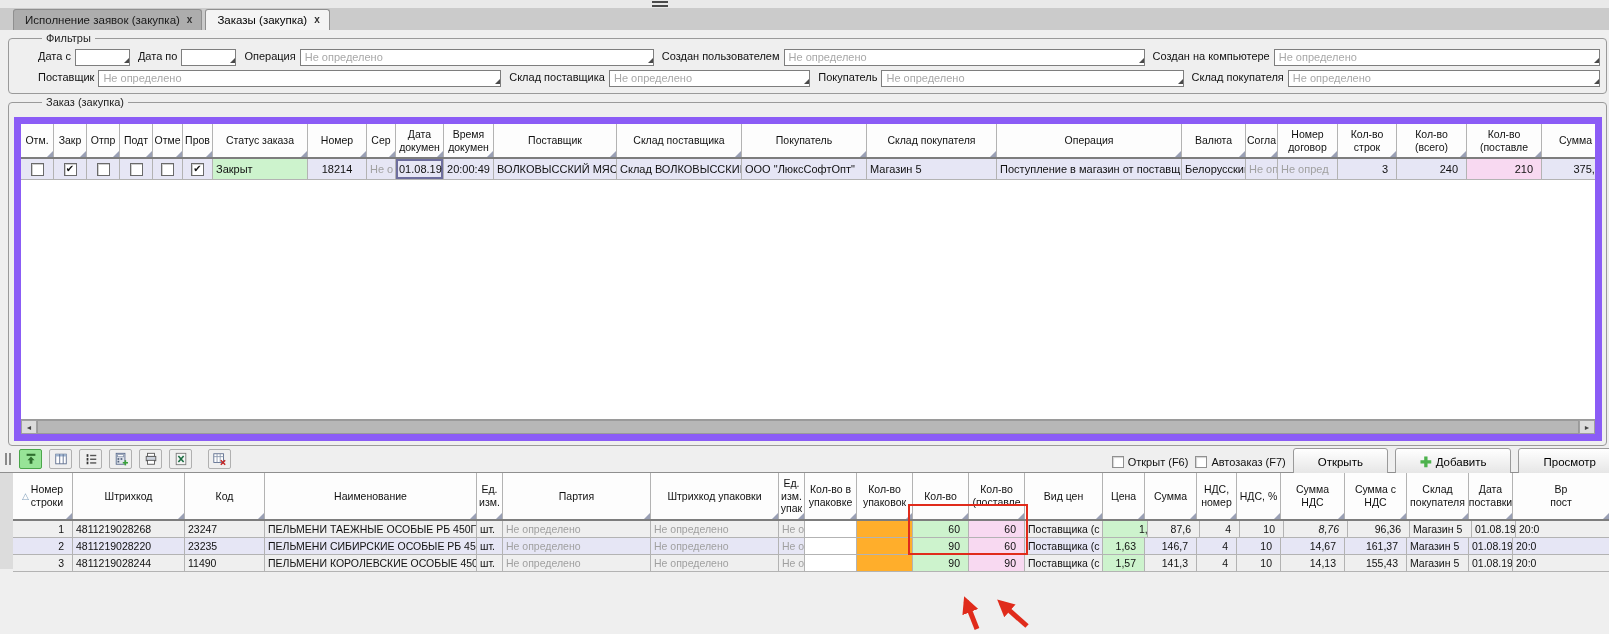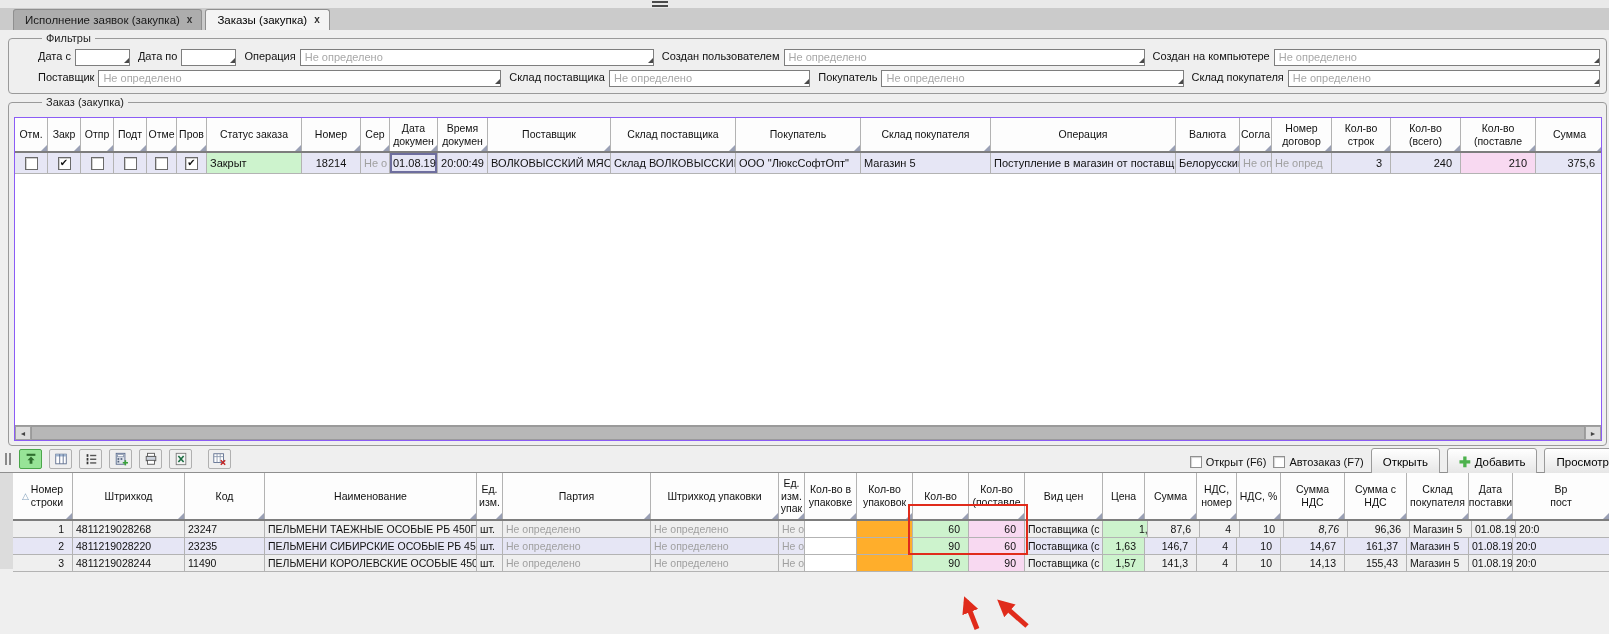--- a/index.html
+++ b/index.html
@@ -29,21 +29,21 @@
   .frow .flab:first-child{ margin-left:0; }
   .finw{ position:relative; height:17px; }
   .finw::after{ content:""; position:absolute; right:1px; bottom:1px; width:0; height:0;
                 border-left:5px solid transparent; border-bottom:5px solid #4a4a4a; }
   .finp{ width:100%; height:17px; border:1px solid #7e7e7e; background:#fff;
          font-family:"Liberation Sans",sans-serif; font-size:11px; padding:0 4px; color:#222; }
   .finp::placeholder{ color:#a8a8a8; opacity:1; }
   
   .orders{ height:350px; }
   .grid-area{ position:absolute; left:5px; right:4px; top:9px; bottom:4px; background:#fff;
-              border:1px solid #8b5cf6; overflow:hidden; display:flex; flex-direction:column;gap:12px; }
+              border:7px solid #8b5cf6; overflow:hidden; display:flex; flex-direction:column;gap:12px; }
   .tbl{ width:max-content; }
   .trow{ display:flex; width:max-content; }
   .trow.head{ background:#fdfdfd; border-bottom:2px solid #7d7d7d; }
   .hcell{ position:relative; display:flex; align-items:center; justify-content:center;
           text-align:center; border-right:1px solid #b3b3b3; overflow:hidden;
           font-size:10.5px; line-height:1.2; background:#fdfdfd; }
   .hcell::after{ content:""; position:absolute; right:0; bottom:0; width:0; height:0;
                  border-left:6px solid transparent; border-bottom:6px solid #9aa0b5; }
   .hlab{ white-space:pre-line; }
   .sorti{ color:#7f9db9; font-size:9px; margin-right:2px; }
@@ -76,21 +76,21 @@
   .toolbar-row{ height:26px; display:flex; align-items:center; padding-left:5px; position:relative; }
   .vgrip{ width:6px; height:12px; border-left:2px solid #8a8a8a; border-right:2px solid #8a8a8a; margin-right:8px; }
   .tbtn{ width:23px; height:20px; border:1px solid #b0b0b0; border-radius:2px; background:#efefef;
          display:flex; align-items:center; justify-content:center; margin-right:7px; }
   .tbtn.green{ background:#97e497; border-color:#4aa64a; }
   .tbtn.gap{ margin-left:9px; }
   .tb-right{ position:absolute; right:-12px; top:2px; display:flex; align-items:center; gap:7px; }
   .cbl{ display:flex; align-items:center; gap:4px; font-size:11px; }
   .cbsq{ width:12px; height:12px; background:#fff; border:1px solid #909090;
          box-shadow:inset 1px 1px 1px rgba(0,0,0,.18); }
-  .btn{ height:28px; padding:0 11px; border:1px solid #9a9a9a; border-radius:3px;
+  .btn{ height:28px; padding:0 24px; border:1px solid #9a9a9a; border-radius:3px;
         background:linear-gradient(#ffffff,#e4e4e4); font-size:11.5px;
         display:flex; align-items:center; gap:4px; font-family:"Liberation Sans",sans-serif; }
   .plus{ color:#4db24d; font-weight:bold; font-size:14px; line-height:1; }
   
   .spec-tabs{ height:34px; padding:13px 0 0 14px; display:flex; gap:3px; background:#e9e9e9; }
   .stab{ height:21px; padding:0 13px; display:flex; align-items:center; font-size:11.5px;
          border:1px solid #8f8f8f; border-bottom:none; border-radius:3px 3px 0 0;
          background:#a6a6a6; color:#333; }
   .stab.active{ background:#fbfbfb; color:#000; }
   .spec-area{ display:flex; }

